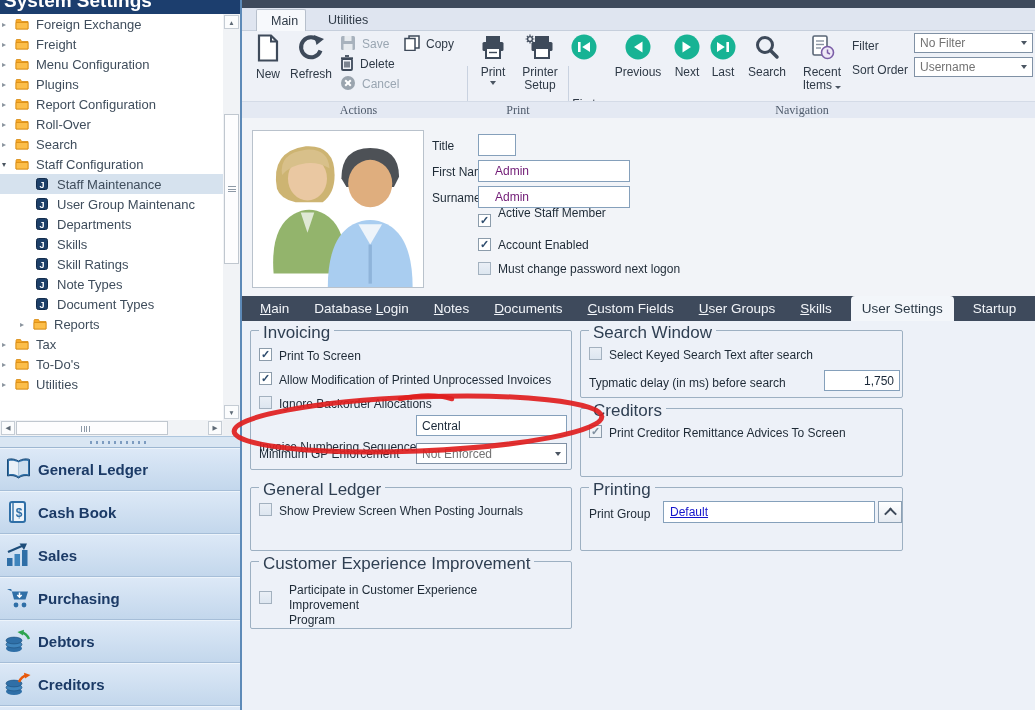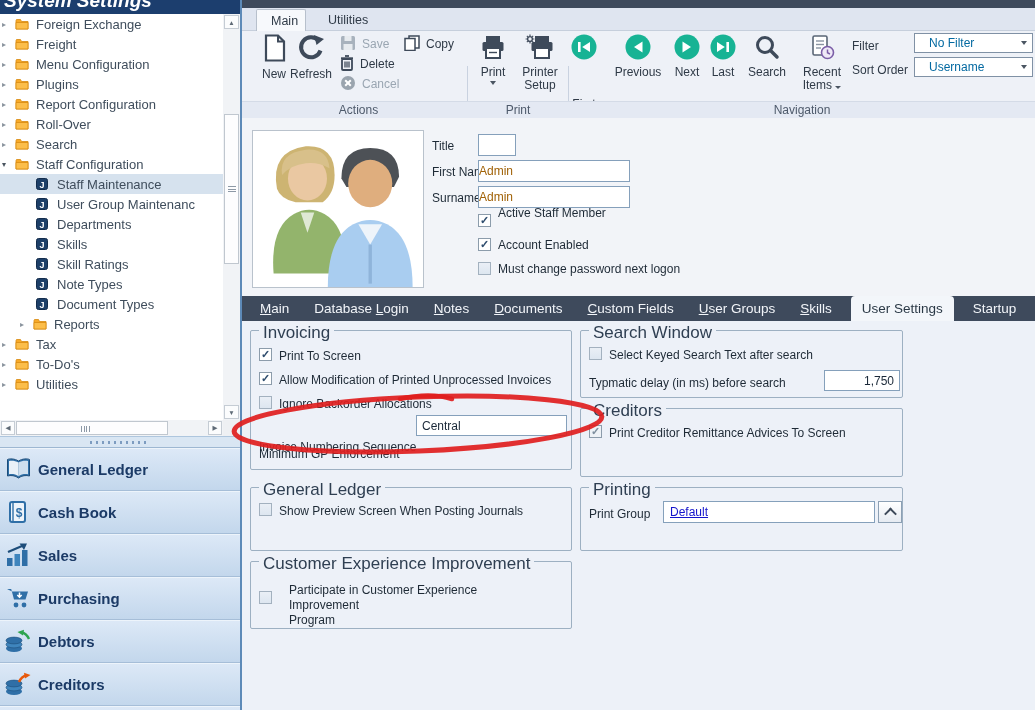--- a/index.html
+++ b/index.html
@@ -1,21 +1,21 @@
 <!DOCTYPE html>
 <html><head>
 <meta charset="utf-8">
 <style>
   html,body{margin:0;padding:0;background:#cfd6e2;}
   #app{position:relative;width:1035px;height:710px;overflow:hidden;background:#eef1f7;
        font-family:"Liberation Sans",sans-serif;font-size:12px;color:#1e2a36;-webkit-font-smoothing:antialiased;}
 
   
   .lp{position:absolute;left:0;top:0;width:240px;height:710px;background:#fff;border-right:2px solid #5d8ab8;}
-  .lp-head{position:absolute;left:0;top:0;width:240px;height:14px;background:#1c3e6e;overflow:hidden;font-style:italic;}
+  .lp-head{position:absolute;left:0;top:0;width:240px;height:14px;background:#1c3e6e;overflow:hidden;}
   .lp-head span{position:relative;top:-10px;left:4px;font-size:19px;font-weight:bold;color:#fff;white-space:nowrap;}
   .tree{position:absolute;left:0;top:14px;width:223px;height:406px;background:#fff;overflow:hidden;}
   .trow{height:20px;display:flex;align-items:center;white-space:nowrap;cursor:default;}
   .trow.sel{background:#d6e2ee;}
   .tarrow{width:13px;font-size:8px;color:#8a949e;text-align:left;flex:0 0 13px;}
   .tarrow.exp{color:#4a5560;}
   .ticon{flex:0 0 16px;display:flex;align-items:center;}
   .tlabel{margin-left:5px;font-size:13px;color:#3f4d5c;}
   
   .vsb{position:absolute;left:223px;top:14px;width:17px;height:406px;background:#f1f3f6;}
@@ -40,40 +40,40 @@
   .mico{flex:0 0 30px;margin-left:3px;display:flex;align-items:center;justify-content:center;}
   .mlabel{margin-left:5px;font-size:15px;font-weight:bold;color:#1b3a66;}
 
   
   .mn{position:absolute;left:242px;top:0;width:793px;height:710px;}
   .topstrip{position:absolute;left:0;top:0;width:793px;height:8px;background:#3e4a5c;}
   .rtabs{position:absolute;left:0;top:8px;width:793px;height:23px;background:#dfe5f0;border-bottom:1px solid #c6cfdc;box-sizing:border-box;}
   .rtab{position:absolute;top:1px;height:22px;line-height:22px;padding:0 14px;font-size:12.5px;color:#2f3a47;cursor:pointer;}
   .rtab.active{background:#f7f9fc;border:1px solid #b7c0cc;border-bottom:none;border-radius:2px 2px 0 0;}
   .rbody{position:absolute;left:0;top:31px;width:793px;height:70px;background:#eef1f7;}
-  .rcaps{position:absolute;left:0;top:101px;width:793px;height:16px;background:#e4e9f3;border-top:1px solid #d4dbe7;border-bottom:1px solid #bcc6d4;box-sizing:content-box;}
+  .rcaps{position:absolute;left:0;top:101px;width:793px;height:16px;background:#e4e9f3;border-top:1px solid #d4dbe7;border-bottom:1px solid #bcc6d4;box-sizing:content-box;font-family:Liberation Serif, serif;}
   .rcap{position:absolute;top:1px;text-align:center;font-size:12px;color:#4e5a6b;}
   .rsep{position:absolute;top:35px;width:1px;height:80px;background:#c9d2e0;}
   .rbig{position:absolute;top:3px;display:flex;flex-direction:column;align-items:center;cursor:pointer;}
   .rbig .lbl{margin-top:3px;font-size:12px;color:#2f3a47;white-space:nowrap;text-align:center;line-height:13px;}
   .rsm{position:absolute;height:18px;display:flex;align-items:center;cursor:pointer;}
   .rsm .lbl{margin-left:6px;font-size:12px;color:#2f3a47;}
   .rsm.dis .lbl{color:#9aa6b2;}
   .caret{display:inline-block;width:0;height:0;border-left:3.5px solid transparent;border-right:3.5px solid transparent;border-top:4px solid #4a5562;}
   .combo{position:absolute;height:20px;background:#fff;border:1px solid #8091a5;box-sizing:border-box;display:flex;align-items:center;cursor:pointer;}
-  .combo .val{flex:1;padding-left:14px;font-size:12px;color:#0369a1;}
+  .combo .val{flex:1;padding-left:5px;font-size:12px;color:#737373;}
   .combo .caret{margin-right:5px;}
   .rlabel{position:absolute;font-size:12px;color:#2f3a47;}
 
   
   .form{position:absolute;left:0;top:118px;width:793px;height:178px;background:#f2f4f8;}
   .avatar{position:absolute;left:10px;top:12px;width:172px;height:158px;background:#fff;border:1px solid #b9c2cc;box-sizing:border-box;}
   .flabel{position:absolute;font-size:12px;color:#1e2a36;white-space:nowrap;}
   .tinput{position:absolute;height:22px;border:1px solid #85a0bb;background:#fff;box-sizing:border-box;
-          font-family:"Liberation Sans",sans-serif;font-size:12px;color:#a16207;padding:0 0;}
+          font-family:"Liberation Sans",sans-serif;font-size:12px;color:#701a75;padding:0 16px;}
   .cbx{position:absolute;width:13px;height:13px;border:1px solid #8c9cab;background:#fff;box-sizing:border-box;
        display:flex;align-items:center;justify-content:center;font-size:11px;font-weight:bold;color:#2f4d6e;line-height:1;cursor:pointer;}
   .cbx.off{background:linear-gradient(180deg,#eaeff6,#dde6f0);border-color:#a3b1bf;}
   .cbx.muted{color:#7f909f;background:#eef2f6;}
 
   
   .dtabs{position:absolute;left:0;top:296px;width:793px;height:25px;background:#3e4a5c;display:flex;align-items:stretch;padding-left:12px;box-sizing:border-box;}
   .dtab{line-height:25px;margin-right:13px;padding:0 6px;font-size:13.5px;color:#f2f5f9;white-space:nowrap;cursor:pointer;}
   .dtab u{text-decoration:underline;}
   .dtab.active{background:#f3f6fa;color:#2b3946;border-radius:4px 4px 0 0;padding:0 11px;}
@@ -381,21 +381,21 @@
 
   <main class="mn">
     <div class="topstrip"></div>
     <div class="rtabs">
         <span class="rtab active" style="left: 14px; width: 20px; text-align: center;">Main</span>
         <span class="rtab" style="left: 72px; width: 30px; text-align: center;">Utilities</span>
       </div>
 
     <div class="rbody">
 
-      <div class="rbig" style="left:8px;width:36px;align-items:flex-end;">
+      <div class="rbig" style="left:8px;width:36px;">
         <span><svg width="22" height="28" viewBox="0 0 22 28">
               <path d="M2 1.5 L14 1.5 L20 7.5 L20 26.5 L2 26.5 Z" fill="#fff" stroke="#3e4a5a" stroke-width="2.2"></path>
               <path d="M14 1.5 L14 7.5 L20 7.5" fill="none" stroke="#3e4a5a" stroke-width="2"></path>
             </svg></span>
         <span class="lbl">New</span>
       </div>
       <div class="rbig" style="left:46px;width:46px;">
         <span><svg width="28" height="28" viewBox="0 0 28 28">
               <path d="M23.5 16.5 A10 10 0 1 1 21.5 6.5" fill="none" stroke="#3e4a5a" stroke-width="4"></path>
               <path d="M17 1 L27 5 L19.5 11 Z" fill="#3e4a5a"></path>
@@ -586,20 +586,24 @@
         <span class="gcap">Invoicing</span>
         <span class="cbx on" style="left:8px;top:17px;">✓</span>
         <span class="glabel" style="left:28px;top:18px;">Print To Screen</span>
         <span class="cbx on" style="left:8px;top:41px;">✓</span>
         <span class="glabel" style="left:28px;top:42px;">Allow Modification of Printed Unprocessed Invoices</span>
         <span class="cbx off" style="left:8px;top:65px;"></span>
         <span class="glabel" style="left:28px;top:66px;">Ignore Backorder Allocations</span>
         <span class="glabel" style="left:8px;top:89px;margin-top:20px;">Invoice Numbering Sequence</span>
         <input class="ginput" style="left: 165px; top: 84px; width: 151px;" value="Central">
         <span class="glabel" style="left:8px;top:116px;">Minimum GP Enforcement</span>
+        <div class="combo" style="left:165px;top:112px;width:151px;height:21px;">
+          <span class="val">Not Enforced</span>
+            <span class="caret"></span>
+        </div>
       </div>
 
       <div class="gbox" style="left:338px;top:9px;width:323px;height:68px;">
         <span class="gcap">Search Window</span>
         <span class="cbx off" style="left:8px;top:16px;"></span>
         <span class="glabel" style="left:28px;top:17px;">Select Keyed Search Text after search</span>
         <span class="glabel" style="left:8px;top:45px;">Typmatic delay (in ms) before search</span>
         <input class="ginput" style="left: 243px; top: 39px; width: 76px; text-align: right;" value="1,750">
       </div>
 

